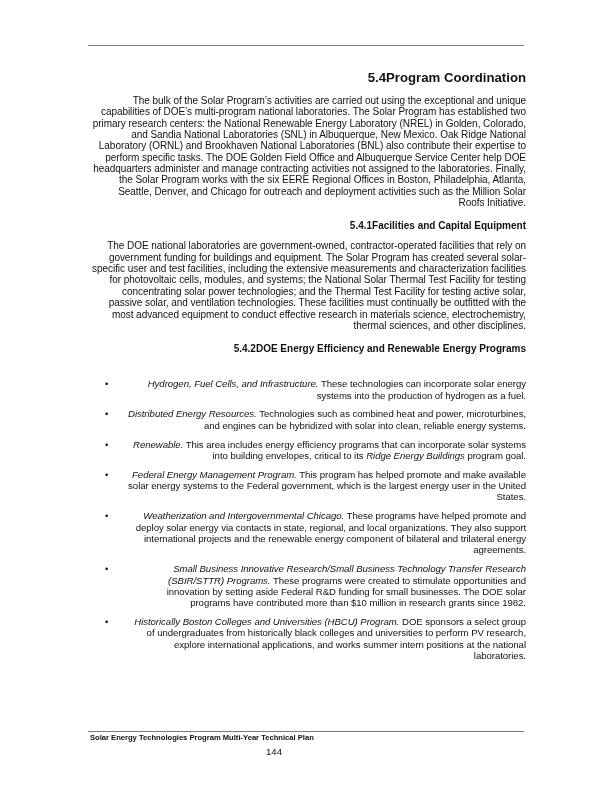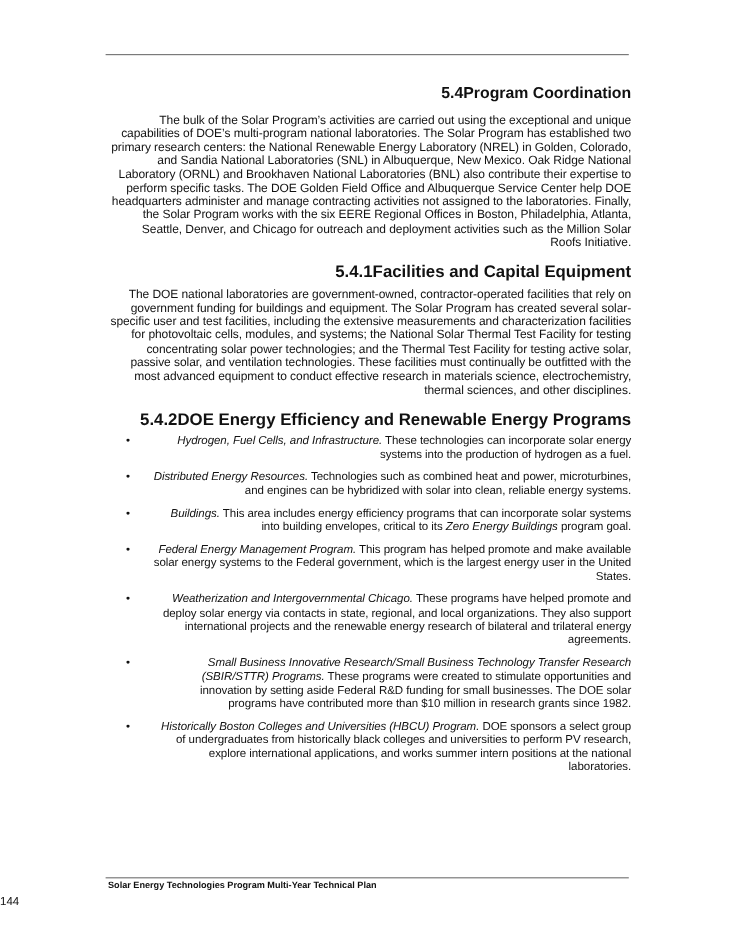--- a/index.html
+++ b/index.html
@@ -5,75 +5,75 @@
   html, body { margin: 0; padding: 0; background: #ffffff; }
   body { width: 612px; height: 792px; position: relative; overflow: hidden;
          font-family: "Liberation Sans", sans-serif; color: #111111; }
   .rule { position: absolute; left: 88px; width: 436px; height: 0;
           border-top: 1px solid #7a7a7a; }
   #top-rule { top: 45px; }
   #foot-rule { top: 731px; }
   .content { position: absolute; left: 90px; top: 70px; width: 436px; text-align: right; }
   h2 { font-size: 13.2px; font-weight: bold; margin: 0 0 9px 0; line-height: 16px; }
   h2 .num { display: inline-block; width: 30px; }
-  h3 { font-size: 14px; font-weight: bold; margin: 0 0 7px 0; line-height: 14px; }
+  h3 { font-size: 10px; font-weight: bold; margin: 0 0 7px 0; line-height: 14px; }
   h3 .num3 { display: inline-block; width: 47px; }
   h3 .num3b { display: inline-block; width: 47px; }
   p { font-size: 10px; line-height: 11.35px; margin: 0 0 11px 0; letter-spacing: -0.05px; }
   ul { list-style: none; margin: 0; padding: 0; }
   li { position: relative; padding-left: 38px; font-size: 9.6px; line-height: 11.35px;
        margin: 0 0 7.5px 0; letter-spacing: -0.05px; }
   li .bullet { position: absolute; left: 15px; top: 0; }
   li i { }
   .footer-title { position: absolute; left: 90px; top: 733px; font-size: 7.6px;
                   font-weight: bold; }
-  .page-num { position: absolute; left: 0; width: 548px; top: 746px; 
+  .page-num { position: absolute; left: 0; width: 548px; top: 746px; text-align: center;
               font-size: 9.6px; }
 </style>
 </head>
 <body>
 
 <div class="rule" id="top-rule"></div>
 
 <div class="content">
 
   <h2>
     <span class="num">5.4</span><span>Program Coordination</span>
   </h2>
   <p>The bulk of the Solar Program’s activities are carried out using the exceptional and unique capabilities of DOE’s multi-program national laboratories.  The Solar Program has established two primary research centers:  the National Renewable Energy Laboratory (NREL) in Golden, Colorado, and Sandia National Laboratories (SNL) in Albuquerque, New Mexico.  Oak Ridge National Laboratory (ORNL) and Brookhaven National Laboratories (BNL) also contribute their expertise to perform specific tasks.  The DOE Golden Field Office and Albuquerque Service Center help DOE headquarters administer and manage contracting activities not assigned to the laboratories.  Finally, the Solar Program works with the six EERE Regional Offices in Boston, Philadelphia, Atlanta, Seattle, Denver, and Chicago for outreach and deployment activities such as the Million Solar Roofs Initiative.</p>
 
   <h3>
     <span class="num3" style="width:40px">5.4.1</span><span>Facilities and Capital Equipment</span>
   </h3>
   <p>The DOE national laboratories are government-owned, contractor-operated facilities that rely on government funding for buildings and equipment.  The Solar Program has created several solar-specific user and test facilities, including the extensive measurements and characterization facilities for photovoltaic cells, modules, and systems; the National Solar Thermal Test Facility for testing concentrating solar power technologies; and the Thermal Test Facility for testing active solar, passive solar, and ventilation technologies.  These facilities must continually be outfitted with the most advanced equipment to conduct effective research in materials science, electrochemistry, thermal sciences, and other disciplines.</p>
 
-  <h3 style="margin-bottom:6px">
+  <h3 style="margin-bottom:22px">
     <span class="num3b">5.4.2</span><span>DOE Energy Efficiency and Renewable Energy Programs</span>
   </h3>
 
   <ul>
     <li>
       <span class="bullet">•</span>
       <i>Hydrogen, Fuel Cells, and Infrastructure.</i><span> These technologies can incorporate solar energy systems into the production of hydrogen as a fuel.</span>
     </li>
     <li>
       <span class="bullet">•</span>
       <i>Distributed Energy Resources.</i><span> Technologies such as combined heat and power, microturbines, and engines can be hybridized with solar into clean, reliable energy systems.</span>
     </li>
     <li>
       <span class="bullet">•</span>
-      <i>Buildings.</i><span> This area includes energy efficiency programs that can incorporate solar systems into building envelopes, critical to its </span><i>Zero Energy Buildings</i><span> program goal.</span>
+      <i>Renewable.</i><span> This area includes energy efficiency programs that can incorporate solar systems into building envelopes, critical to its </span><i>Ridge Energy Buildings</i><span> program goal.</span>
     </li>
     <li>
       <span class="bullet">•</span>
       <i>Federal Energy Management Program.</i><span> This program has helped promote and make available solar energy systems to the Federal government, which is the largest energy user in the United States.</span>
     </li>
     <li>
       <span class="bullet">•</span>
-      <i>Weatherization and Intergovernmental Chicago.</i><span> These programs have helped promote and deploy solar energy via contacts in state, regional, and local organizations.  They also support international projects and the renewable energy research of bilateral and trilateral energy agreements.</span>
+      <i>Weatherization and Intergovernmental Chicago.</i><span> These programs have helped promote and deploy solar energy via contacts in state, regional, and local organizations.  They also support international projects and the renewable energy component of bilateral and trilateral energy agreements.</span>
     </li>
     <li>
       <span class="bullet">•</span>
       <i>Small Business Innovative Research/Small Business Technology Transfer Research (SBIR/STTR) Programs.</i><span> These programs were created to stimulate opportunities and innovation by setting aside Federal R&amp;D funding for small businesses.  The DOE solar programs have contributed more than $10 million in research grants since 1982.</span>
     </li>
     <li>
       <span class="bullet">•</span>
       <i>Historically Boston Colleges and Universities (HBCU) Program.</i><span>  DOE sponsors a select group of undergraduates from historically black colleges and universities to perform PV research, explore international applications, and works summer intern positions at the national laboratories.</span>
     </li>
   </ul>

